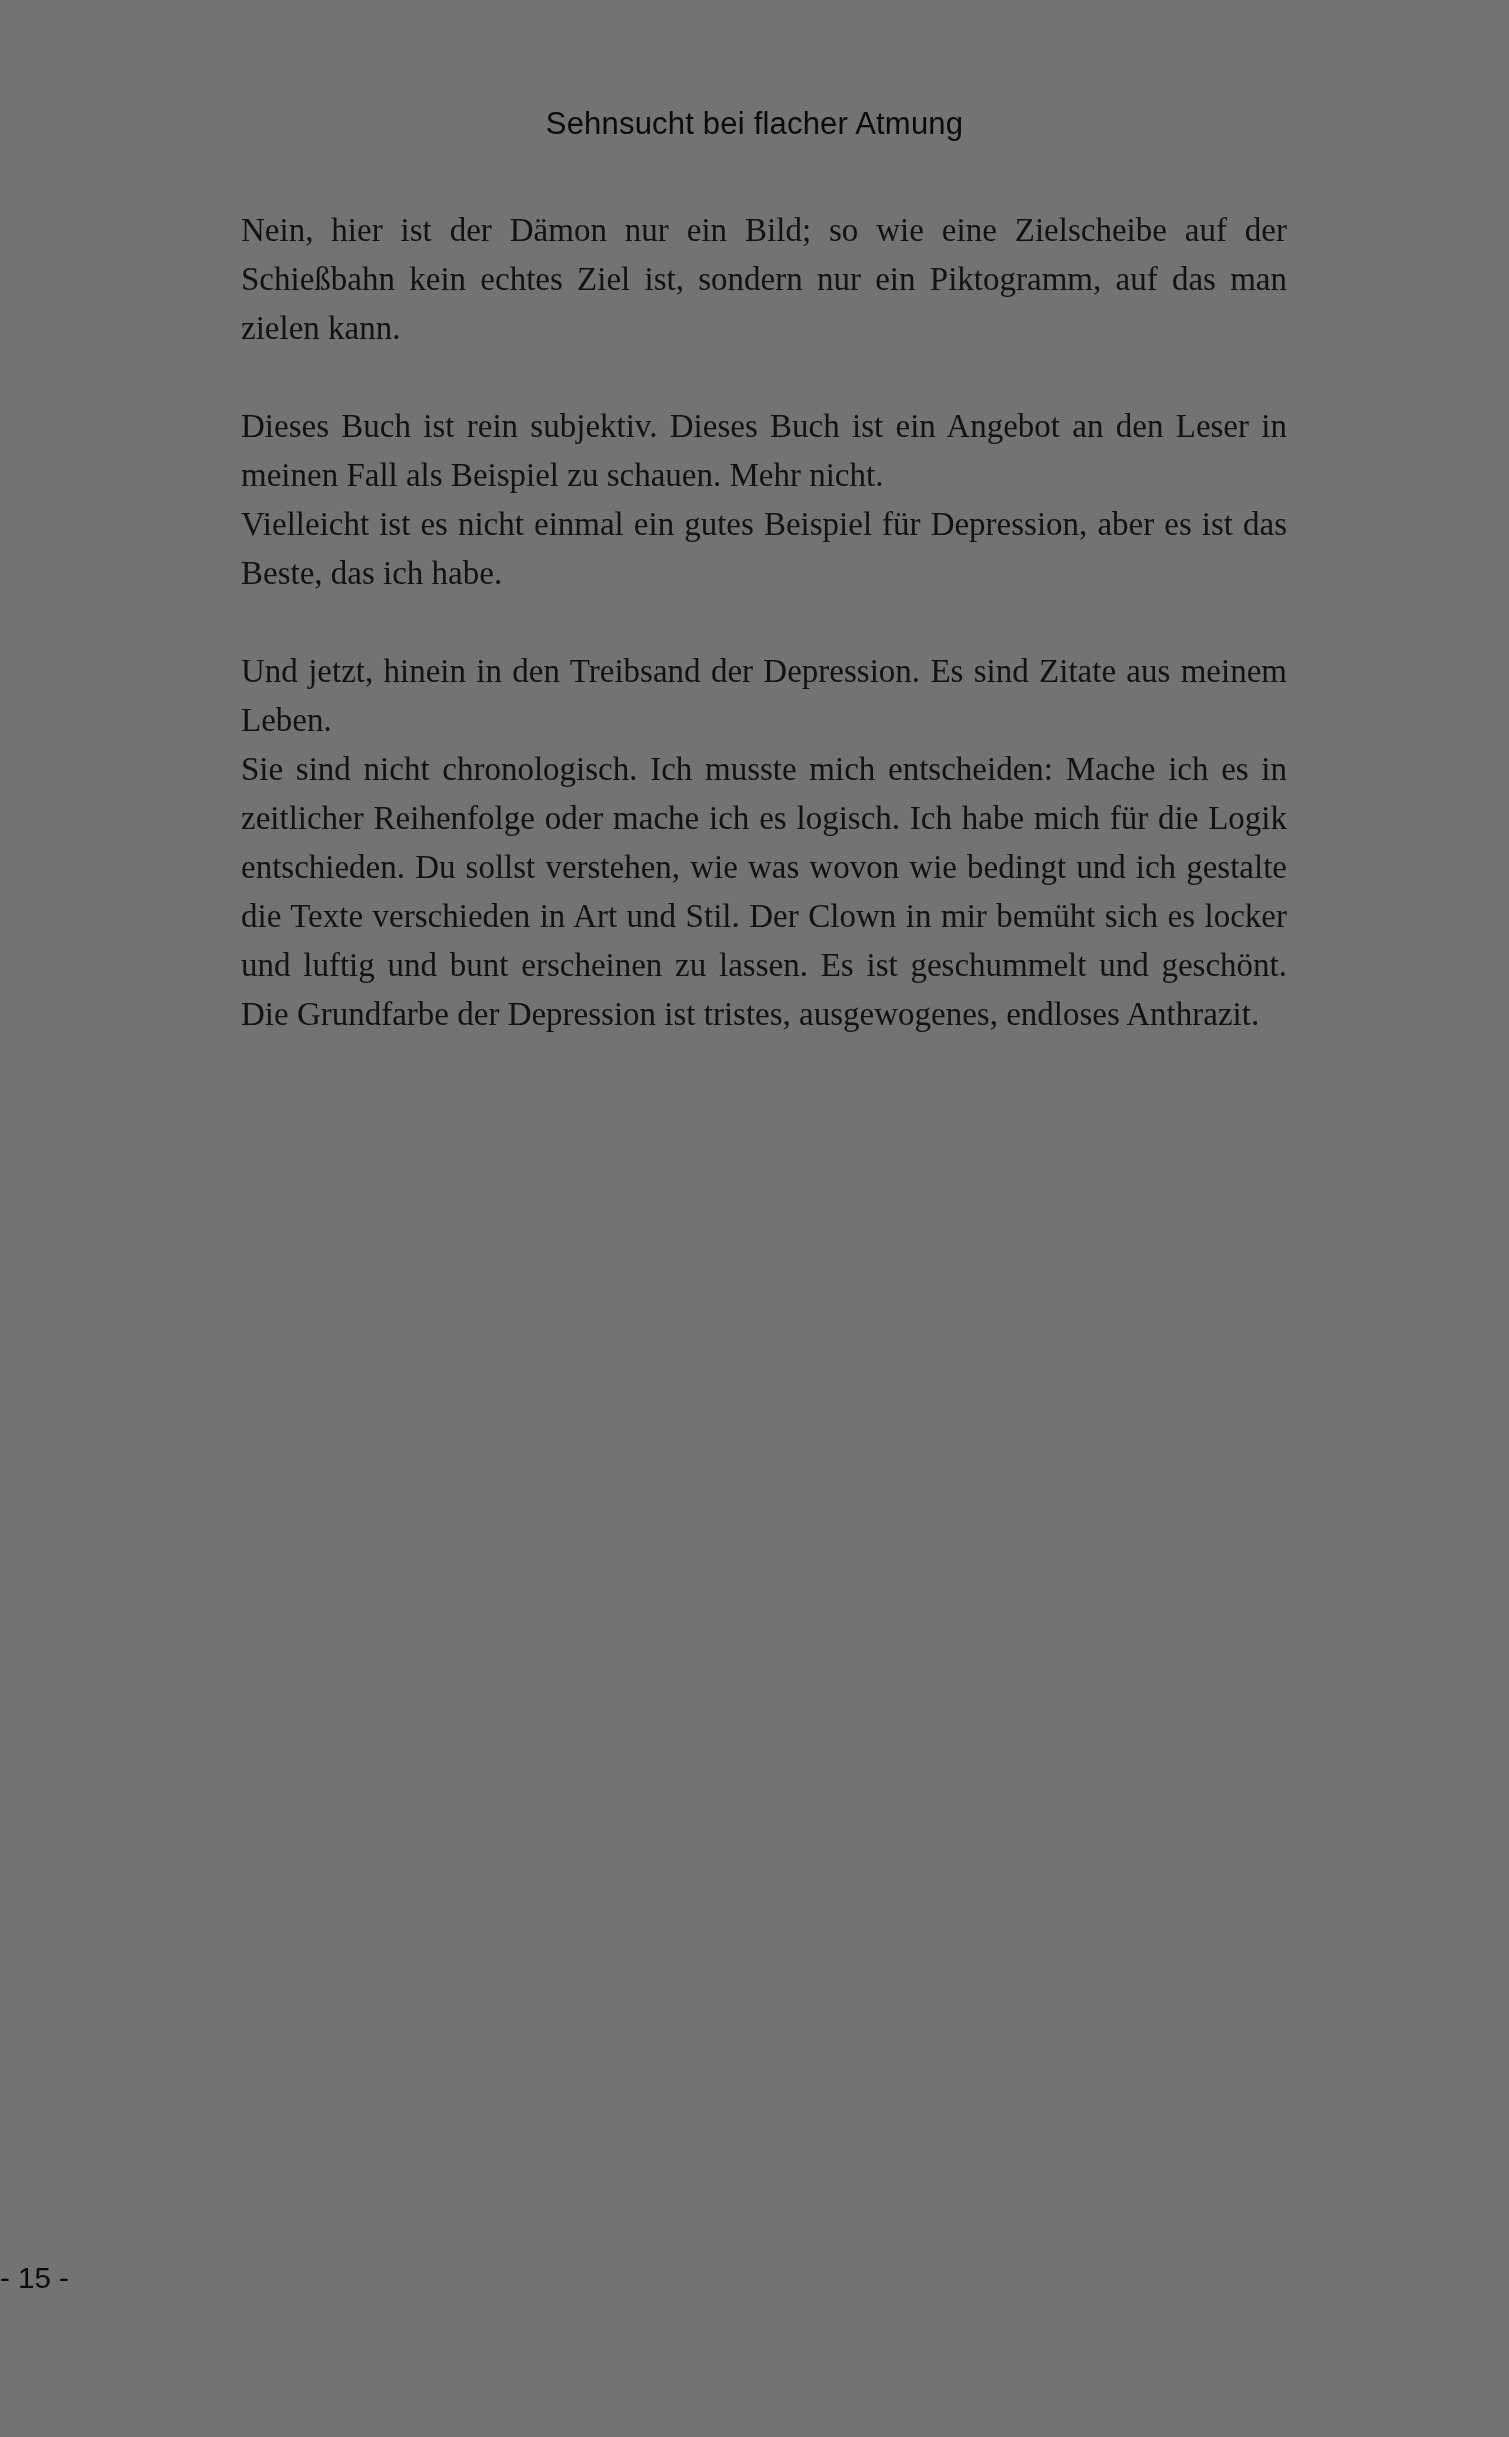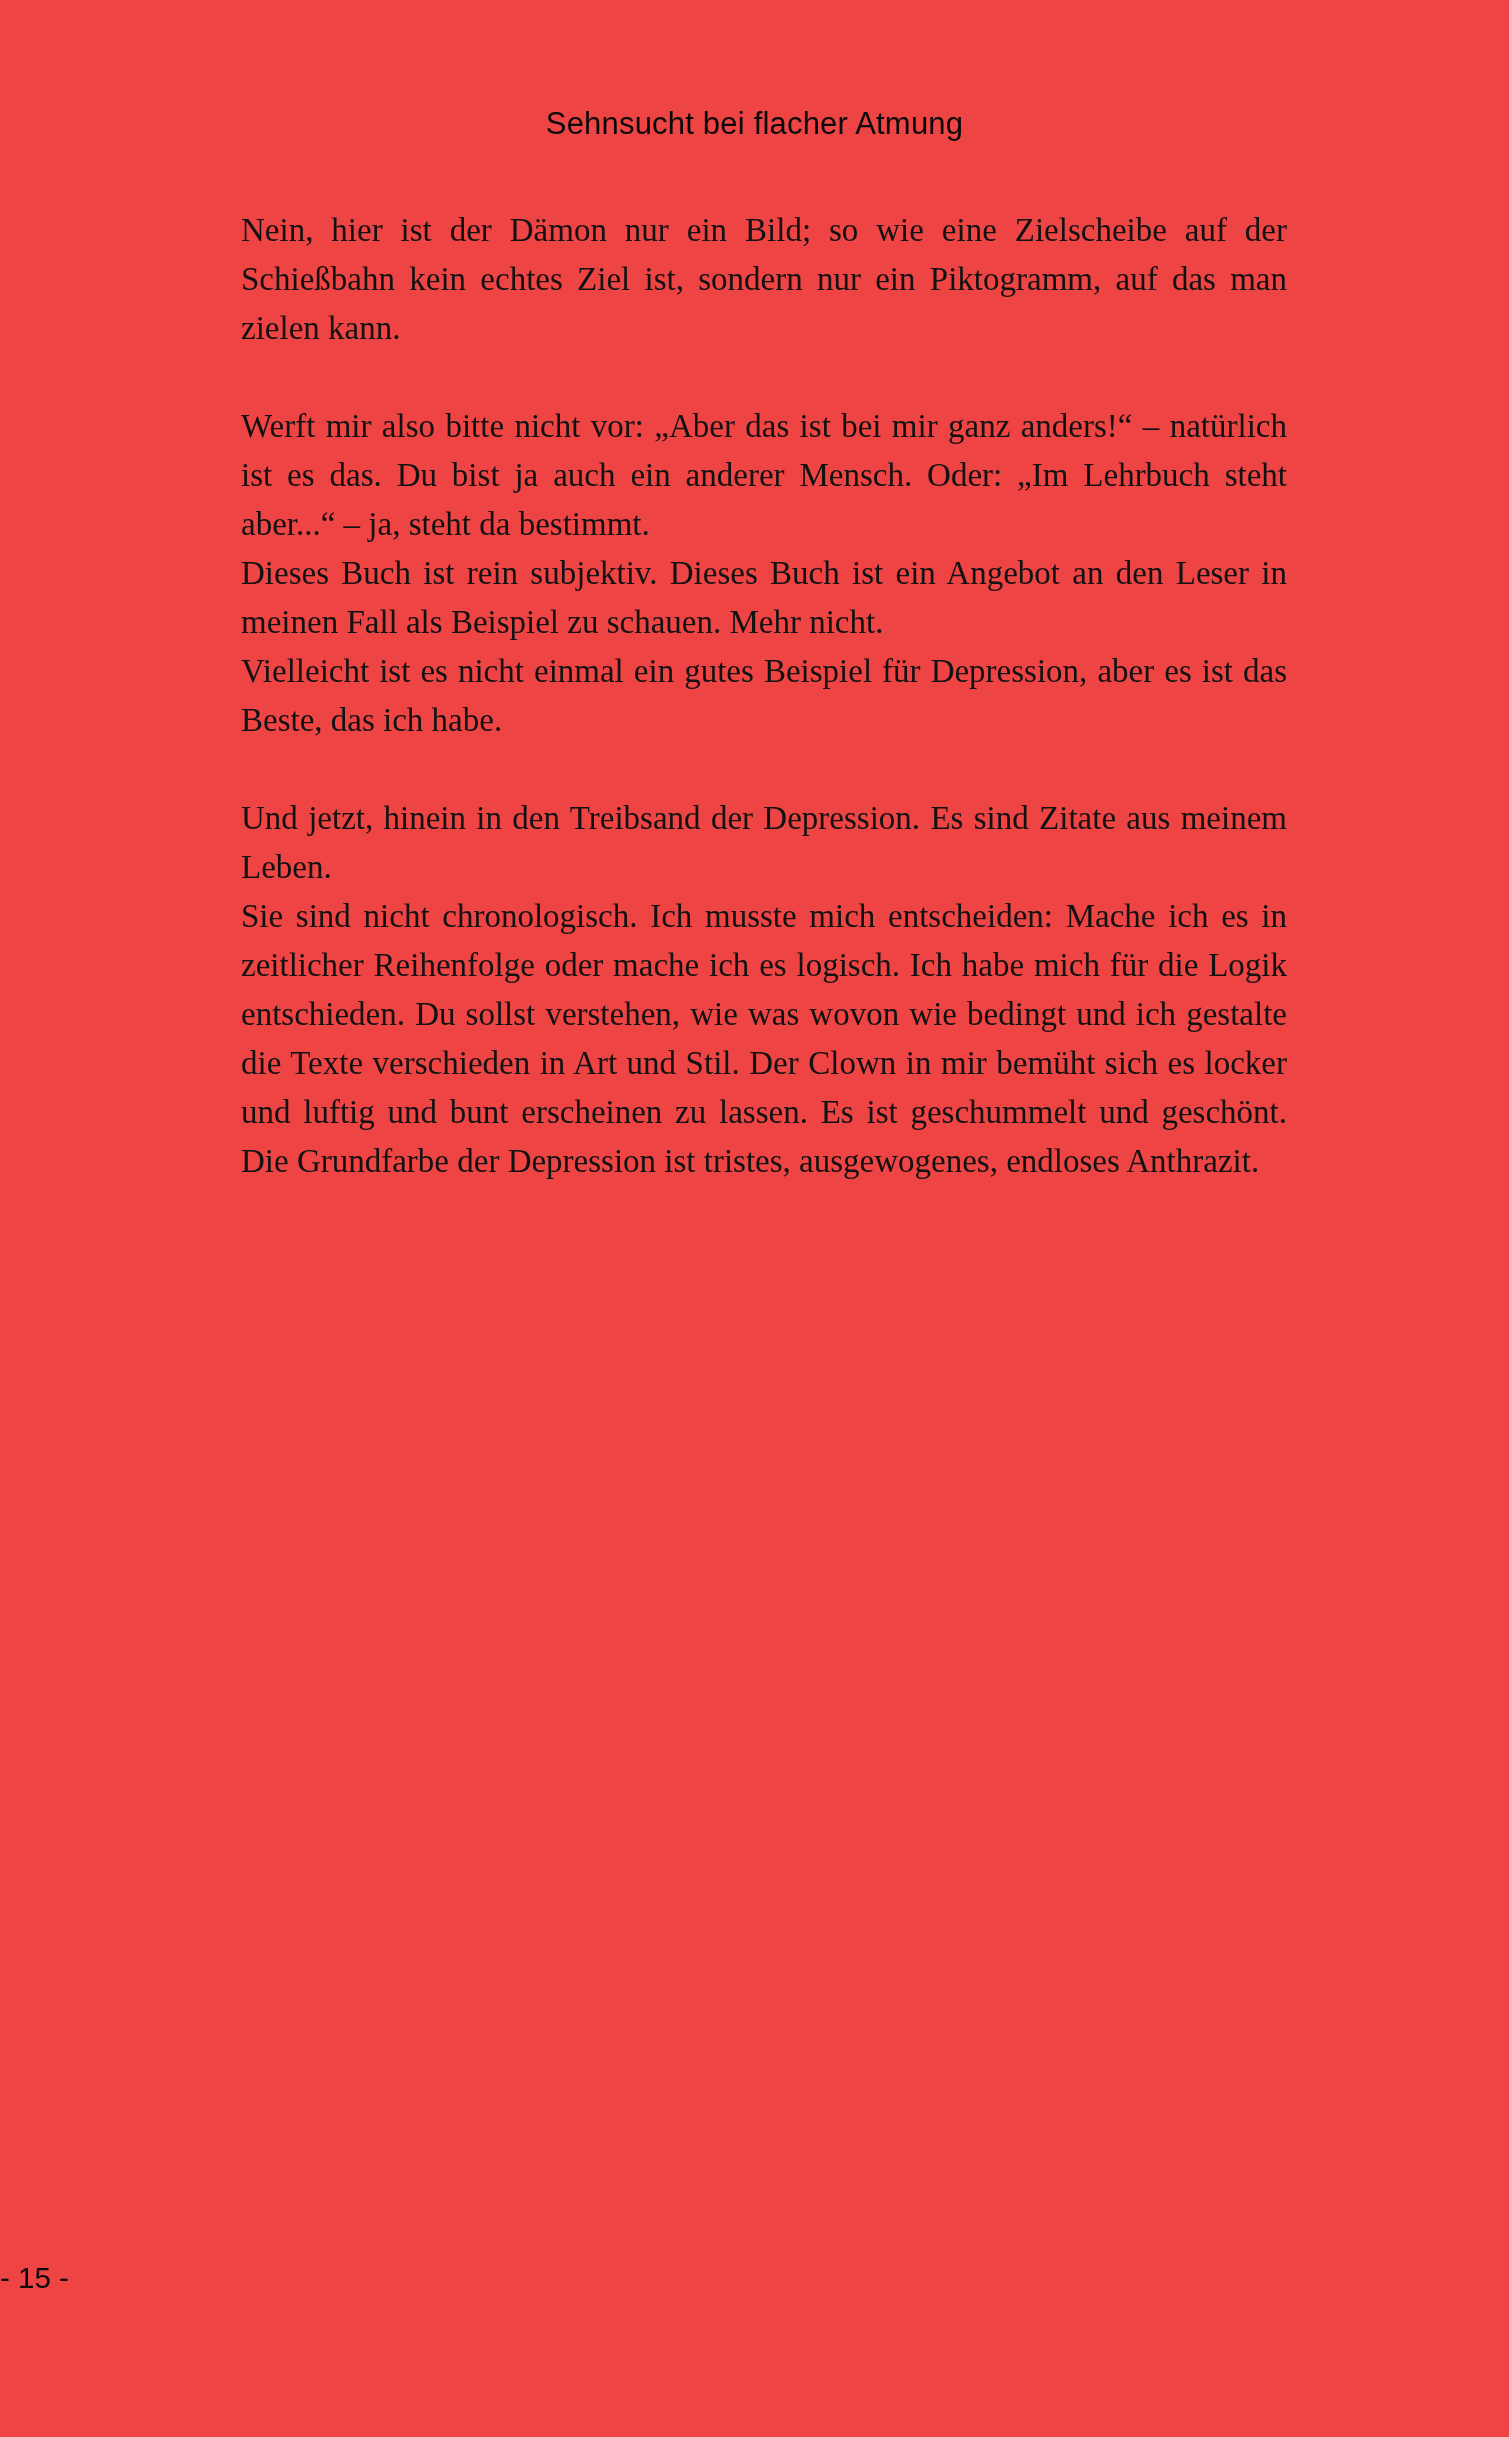--- a/index.html
+++ b/index.html
@@ -4,21 +4,21 @@
 <style>
   html, body {
     margin: 0;
     padding: 0;
     background: #ffffff;
   }
   .page {
     position: relative;
     width: 1509px;
     height: 2438px;
-    background: #ef4444;
+    background: #737373;
     font-family: "Liberation Serif", serif;
     color: #121212;
     box-sizing: border-box;
     overflow: hidden;
   }
   .running-header {
     position: absolute;
     top: 106px;
     left: 0;
     width: 100%;
@@ -64,21 +64,20 @@
 
   <div class="running-header">Sehnsucht bei flacher Atmung</div>
 
   <div class="content">
 
     <div class="text-block">
       <p>Nein, hier ist der Dämon nur ein Bild; so wie eine Zielscheibe auf der Schießbahn kein echtes Ziel ist, sondern nur ein Piktogramm, auf das man zielen kann.</p>
     </div>
 
     <div class="text-block">
-      <p>Werft mir also bitte nicht vor: „Aber das ist bei mir ganz anders!“ – natürlich ist es das. Du bist ja auch ein anderer Mensch. Oder: „Im Lehrbuch steht aber...“ – ja, steht da bestimmt.</p>
       <p>Dieses Buch ist rein subjektiv. Dieses Buch ist ein Angebot an den Leser in meinen Fall als Beispiel zu schauen. Mehr nicht.</p>
       <p>Vielleicht ist es nicht einmal ein gutes Beispiel für Depression, aber es ist das Beste, das ich habe.</p>
     </div>
 
     <div class="text-block">
       <p>Und jetzt, hinein in den Treibsand der Depression. Es sind Zitate aus meinem Leben.</p>
       <p>Sie sind nicht chronologisch. Ich musste mich entscheiden: Mache ich es in zeitlicher Reihenfolge oder mache ich es logisch. Ich habe mich für die Logik entschieden. Du sollst verstehen, wie was wovon wie bedingt und ich gestalte die Texte verschieden in Art und Stil. Der Clown in mir bemüht sich es locker und luftig und bunt erscheinen zu lassen. Es ist geschummelt und geschönt. Die Grundfarbe der Depression ist tristes, ausgewogenes, endloses Anthrazit.</p>
     </div>
 
   </div>

